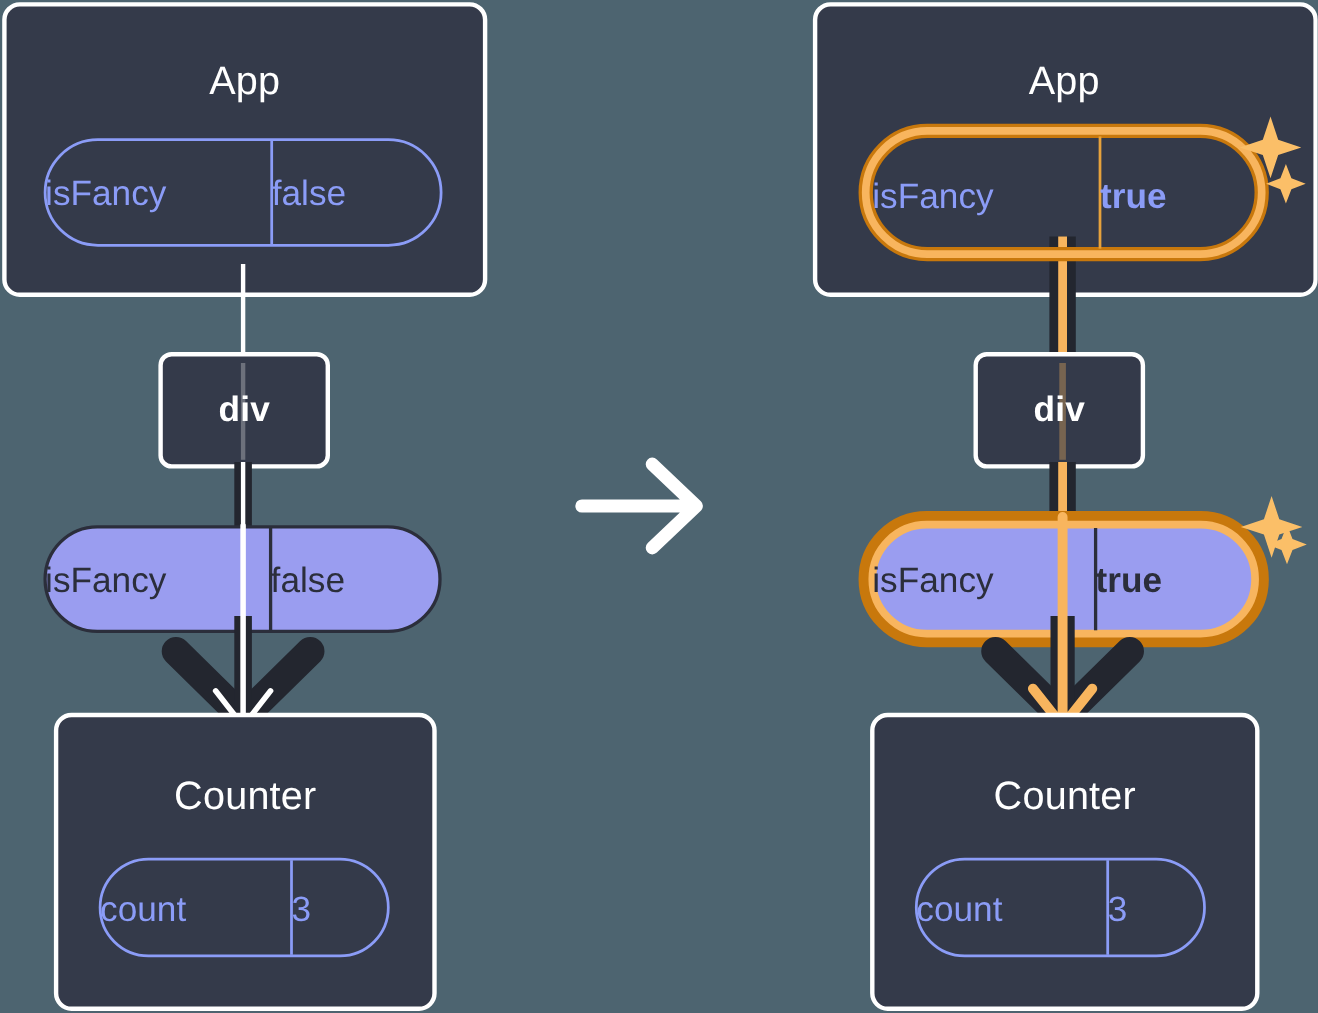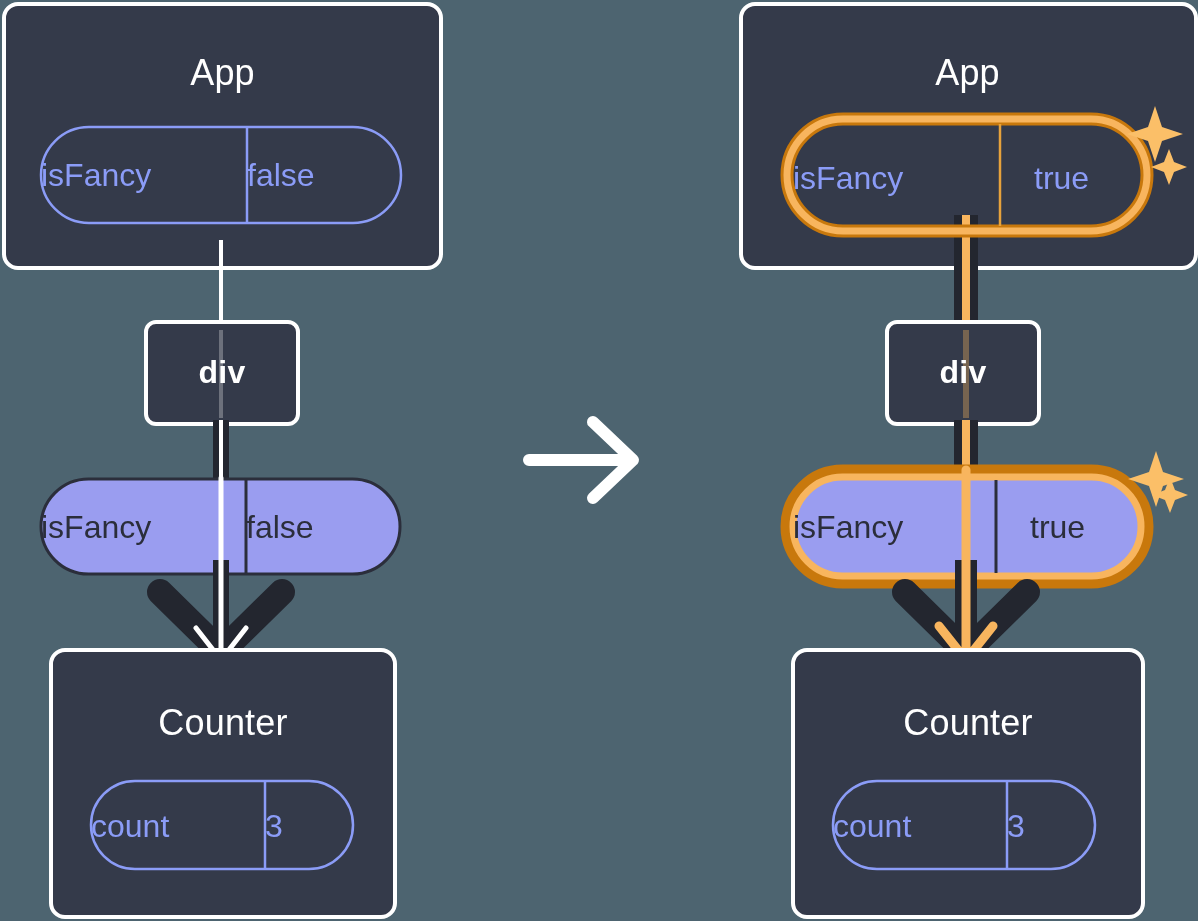--- a/index.html
+++ b/index.html
@@ -50,21 +50,21 @@
   }
   .pill-text {
     position: absolute;
     font-size: 32px;
     white-space: nowrap;
     text-align: left;
     pointer-events: none;
   }
   .pill-text.outline { color: #8b9cf7; }
   .pill-text.filled  { color: #2b2e3b; }
-  .pill-text.bold    { font-weight: normal; padding-left: 34px; }
+  .pill-text.bold    { font-weight: bold; }
 
   .center-arrow {
     position: absolute;
     left: 461px;
     top: 0;
     width: 276px;
     height: 921px;
   }
 </style>
 </head>

